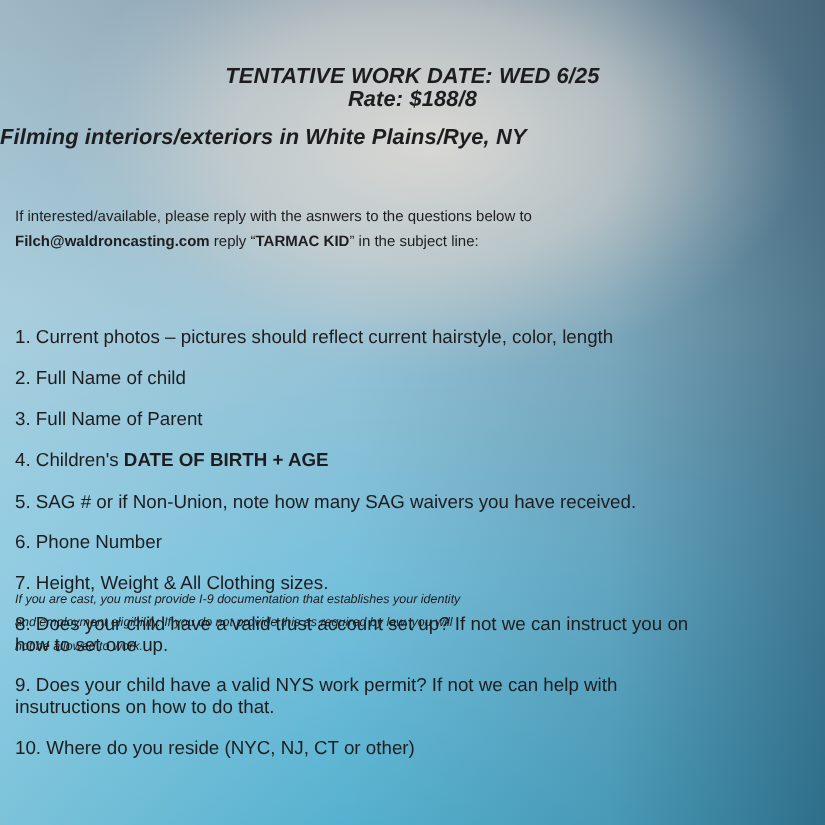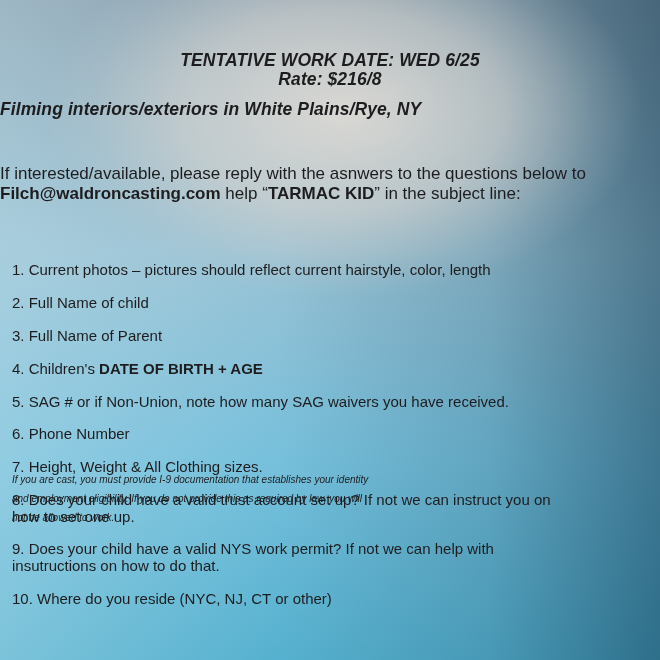--- a/index.html
+++ b/index.html
@@ -35,22 +35,22 @@
     letter-spacing: 0.1px;
   }
   .location-block {
     position: absolute; top: 100px; left: 0; right: 0;
     text-align: left;
     font-weight: bold; font-style: italic;
     font-size: 17.5px; line-height: 18.5px;
     letter-spacing: 0.1px;
   }
   .intro {
-    position: absolute; top: 164px; left: 0; right: 10px;
-    font-size: 17px; line-height: 19.5px;
+    position: absolute; top: 164px; left: 12px; right: 10px;
+    font-size: 12px; line-height: 19.5px;
   }
   .questions {
     position: absolute; top: 246px; left: 12px; right: 0;
     font-size: 15px; line-height: 16.4px;
     white-space: pre-line;
   }
   .legal {
     position: absolute; top: 470px; left: 12px; right: 20px;
     font-style: italic;
     font-size: 10px; line-height: 19px;
@@ -58,30 +58,30 @@
   }
   .b { font-weight: bold; }
 </style>
 </head>
 <body>
 
 <div class="flyer">
 
   <div class="header-block">
     <div>TENTATIVE WORK DATE: WED 6/25</div>
-    <div>Rate: $216/8</div>
+    <div>Rate: $188/8</div>
   </div>
 
   <div class="location-block">
     <div>Filming interiors/exteriors in White Plains/Rye, NY</div>
   </div>
 
   <div class="intro">
     <span>If interested/available, please reply with the asnwers to the questions below to</span><br>
-    <span class="b">Filch@waldroncasting.com</span><span> help “</span><span class="b">TARMAC KID</span><span>” in the subject line:</span>
+    <span class="b">Filch@waldroncasting.com</span><span> reply “</span><span class="b">TARMAC KID</span><span>” in the subject line:</span>
   </div>
 
   <div class="questions">
     <div>1. Current photos – pictures should reflect current hairstyle, color, length</div>
     <div>2. Full Name of child</div>
     <div>3. Full Name of Parent</div>
     <div><span>4. Children's </span><span class="b">DATE OF BIRTH + AGE</span></div>
     <div>5. SAG # or if Non-Union, note how many SAG waivers you have received.</div>
     <div>6. Phone Number</div>
     <div>7. Height, Weight &amp; All Clothing sizes.</div>

